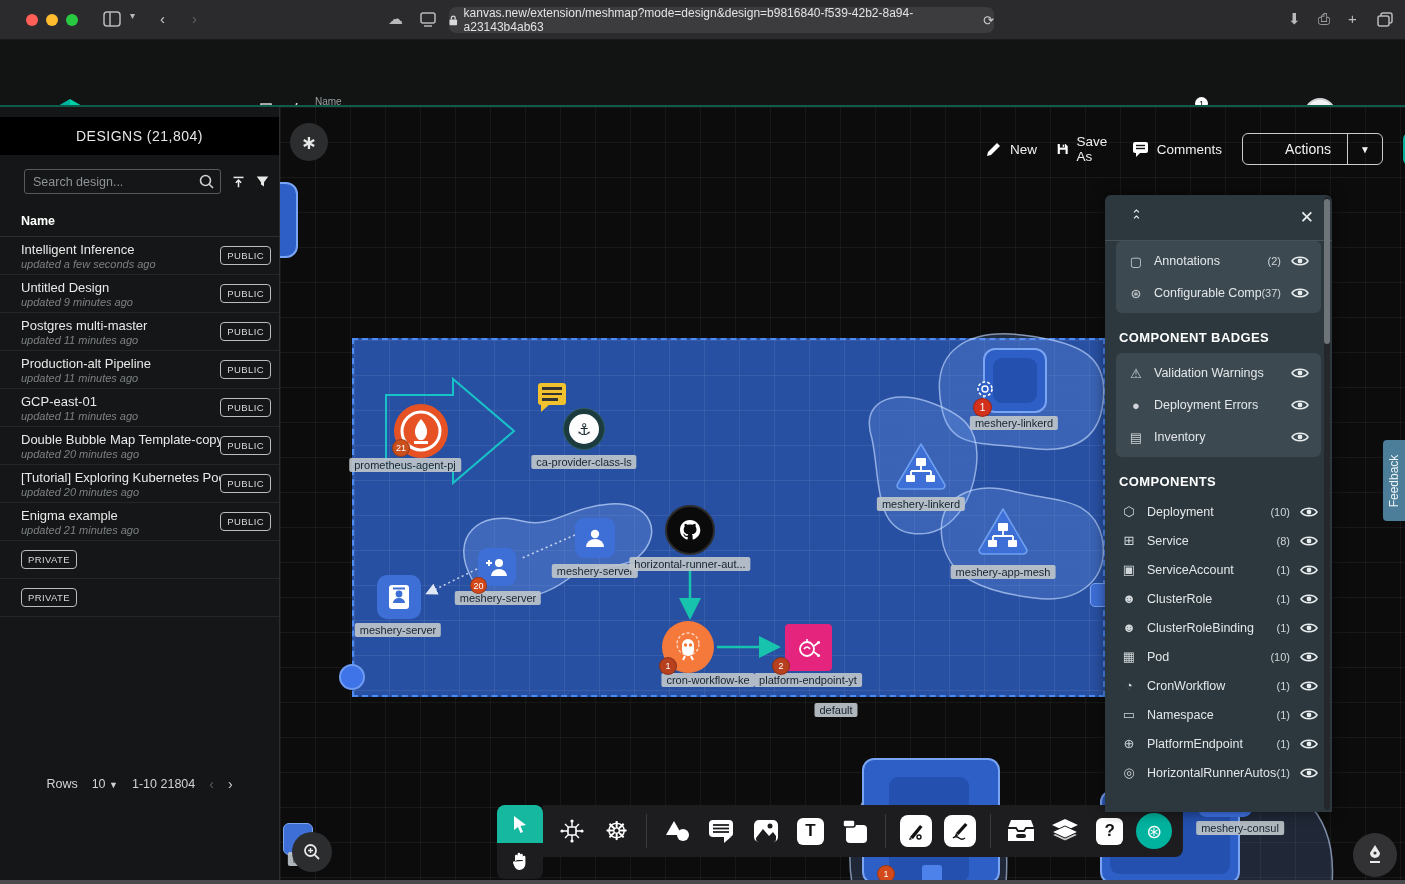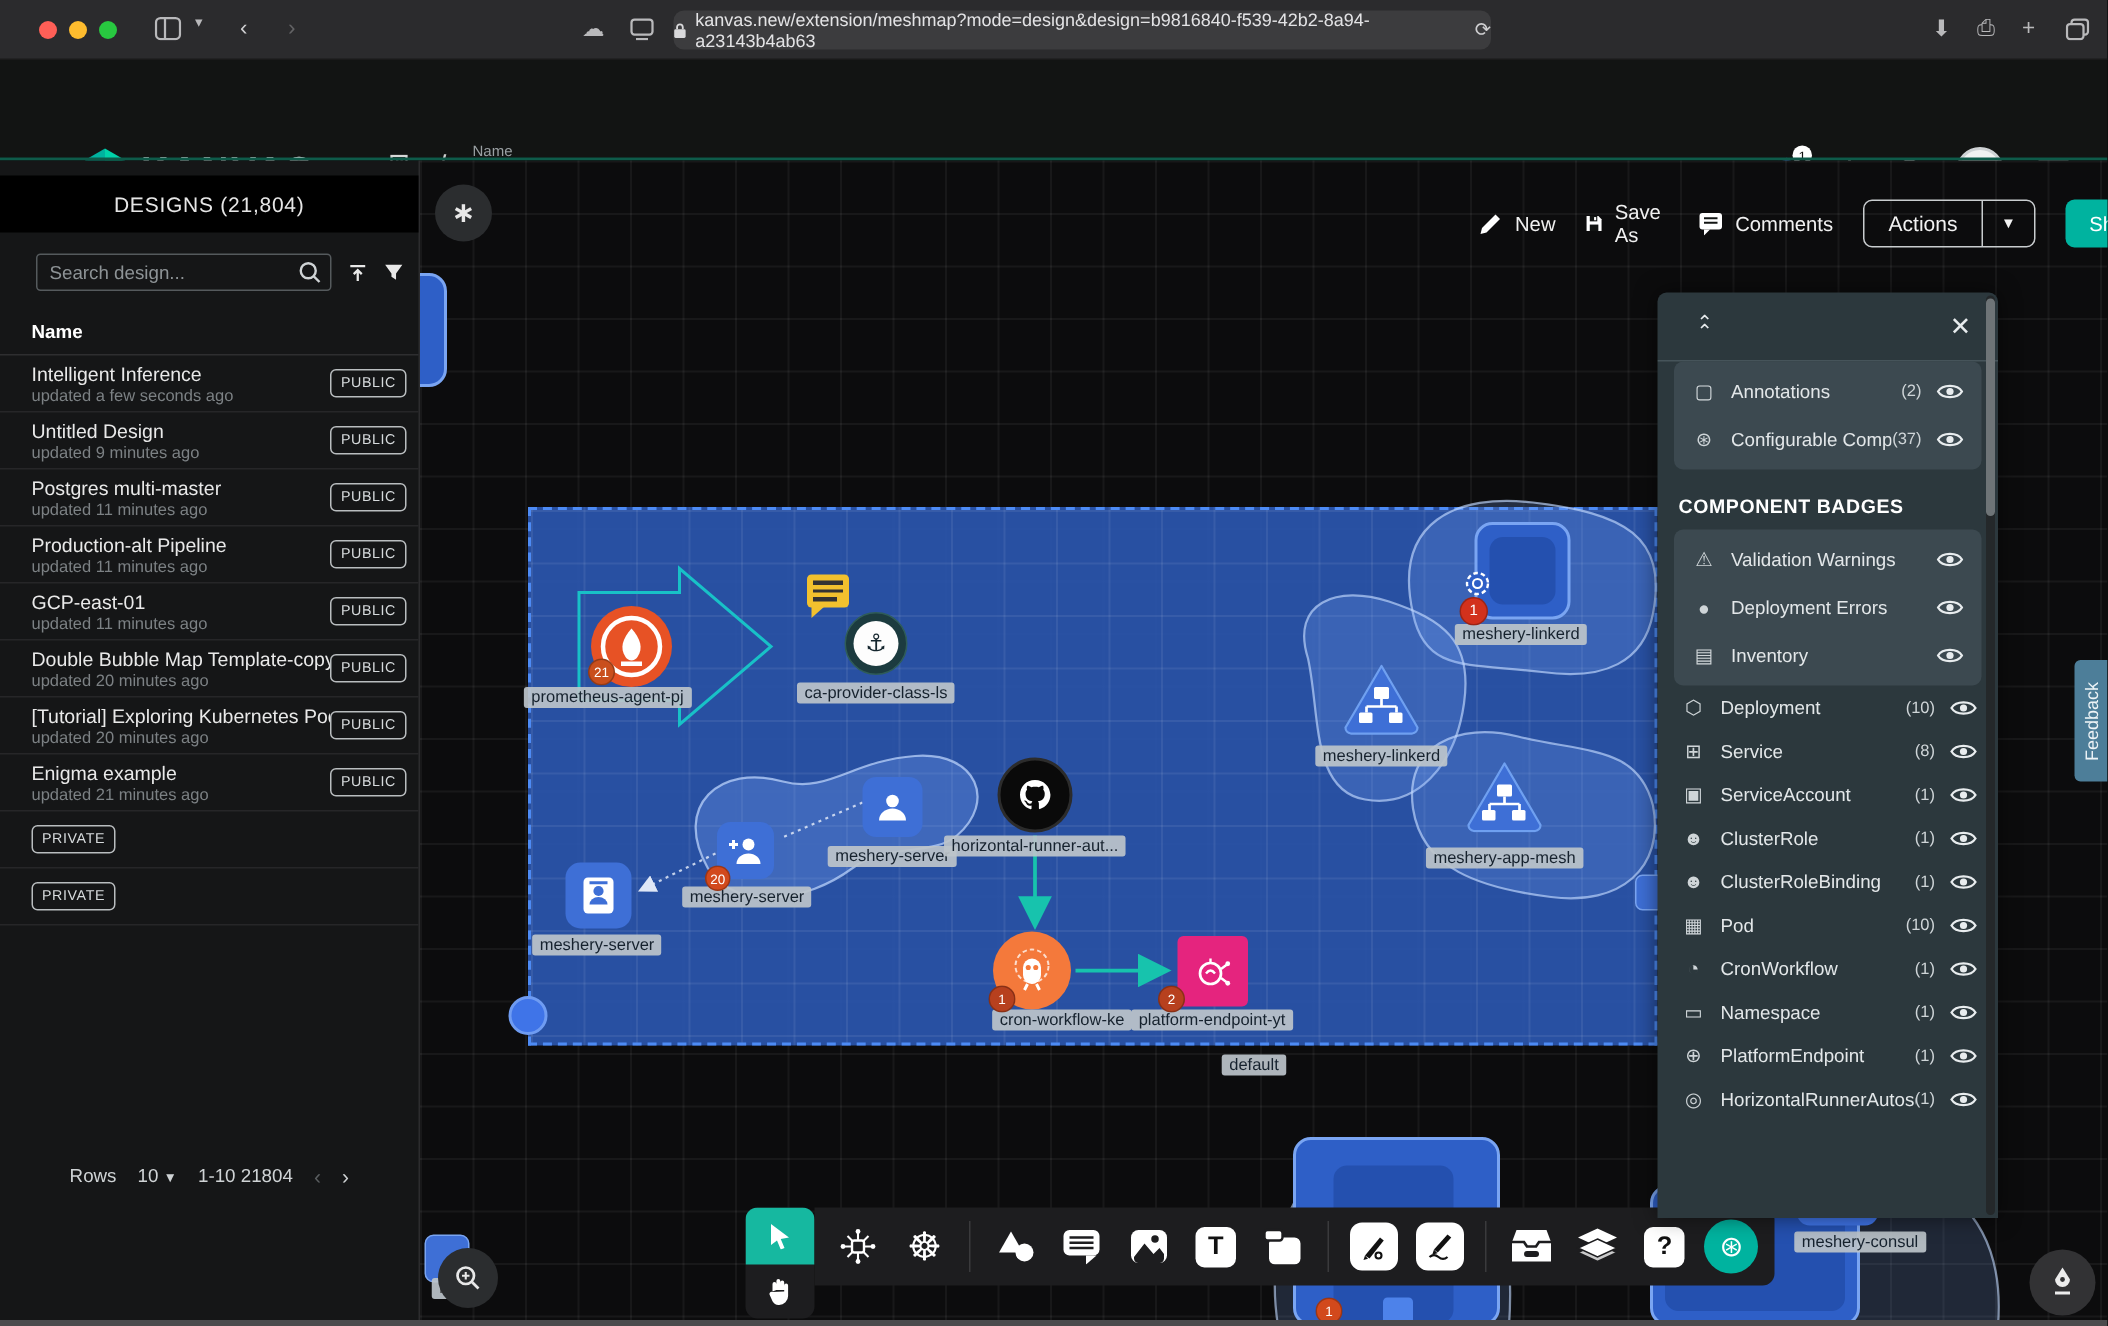--- a/index.html
+++ b/index.html
@@ -59,21 +59,21 @@
     color:#e8e8e8; font-size:12.5px; padding:0 26px 0 8px; outline:none; }
   .sb-input::placeholder { color:#8d9396; }
   .sb-searchwrap { position:relative; flex:1; }
   .sb-searchwrap svg { position:absolute; right:7px; top:5px; }
   .sb-colhdr { color:#fff; font-size:12.5px; font-weight:bold; padding:10px 0 8px 21px;
     border-bottom:1px solid #2e2e30; }
   .drow { height:38px; display:flex; align-items:center; padding:0 8px 0 21px;
     border-bottom:1px solid #262628; }
   .drow .dtxt { flex:1; min-width:0; }
   .dname { color:#e9e9e9; font-size:13px; white-space:nowrap; overflow:hidden; }
-  .dupd { color:#7c8184; font-size:11px; margin-top:1px; }
+  .dupd { color:#7c8184; font-size:11px; font-style:italic; margin-top:1px; }
   .dbadge { border:1px solid #b9bdbf; color:#d6dadc; font-size:9.5px; border-radius:4px;
     padding:3px 6px; letter-spacing:.4px; }
   .sb-pag { position:absolute; left:0; bottom:92px; width:100%; display:flex; align-items:center;
     justify-content:center; gap:14px; color:#cfd3d5; font-size:12.5px; }
   .sb-pag .caret { font-size:9px; color:#cfd3d5; }
   .sb-pag .nav { font-size:14px; }
   .sb-pag .nav.dis { color:#5a5e60; }
 
   
   .canvas { position:absolute; left:280px; top:107px; width:1125px; height:777px;
@@ -97,21 +97,21 @@
   .circbtn { position:absolute; width:40px; height:40px; border-radius:50%; background:#2b2d2f;
     display:flex; align-items:center; justify-content:center; color:#e8e8e8; z-index:12; }
   .bluebox { position:absolute; background:#2e5fc7; border:2px solid #7aa5f2; border-radius:12px; }
   .bluebox .inner { position:absolute; left:8px; top:8px; right:8px; bottom:8px; background:#2450af;
     border-radius:9px; }
 
   
   .actbar { position:absolute; left:985px; top:133px; display:flex; align-items:center; gap:20px; z-index:20; }
   .act { display:flex; align-items:center; gap:8px; color:#f0f0f0; font-size:13.5px; }
   .btn-actions { display:flex; align-items:center; height:32px; border:1px solid #c9cdcf;
-    border-radius:6px; color:#f2f2f2; font-size:14px; }
+    border-radius:6px; color:#f2f2f2; font-size:14px;padding-left:26px; }
   .btn-actions .lbl { padding:0 16px; }
   .btn-actions .sep { width:1px; height:100%; background:#c9cdcf; }
   .btn-actions .car { padding:0 12px; font-size:10px; }
   .btn-share { display:flex; align-items:center; gap:14px; height:32px; padding:0 16px;
     background:#00b39f; border-radius:6px; color:#fff; font-size:13.5px; }
 
   
   .rpanel { position:absolute; left:1105px; top:195px; width:227px; height:617px; background:#2c383d;
     border-radius:6px 6px 0 0; z-index:25; overflow:hidden; box-shadow:0 0 14px rgba(0,0,0,.5); }
   .rp-head { height:46px; display:flex; align-items:center; justify-content:space-between;
@@ -610,20 +610,21 @@
           <span class="gi">▤</span>
           <span class="gl">Inventory</span>
           <span class="gc"></span>
           <svg width="18" height="12" viewBox="0 0 18 12">
             <path d="M1,6 C4,1 14,1 17,6 C14,11 4,11 1,6 Z" fill="none" stroke="#e8ecee" stroke-width="1.5"></path>
             <circle cx="9" cy="6" r="2.4" fill="#e8ecee"></circle>
           </svg>
         </div>
 
     </div>
+    <div class="rp-sec">COMPONENTS</div>
     <div class="rp-list">
 
         <div class="rp-row">
           <span class="gi">⬡</span>
           <span class="gl">Deployment</span>
           <span class="gc">(10)</span>
           <svg width="18" height="12" viewBox="0 0 18 12">
             <path d="M1,6 C4,1 14,1 17,6 C14,11 4,11 1,6 Z" fill="none" stroke="#e8ecee" stroke-width="1.5"></path>
             <circle cx="9" cy="6" r="2.4" fill="#e8ecee"></circle>
           </svg>

